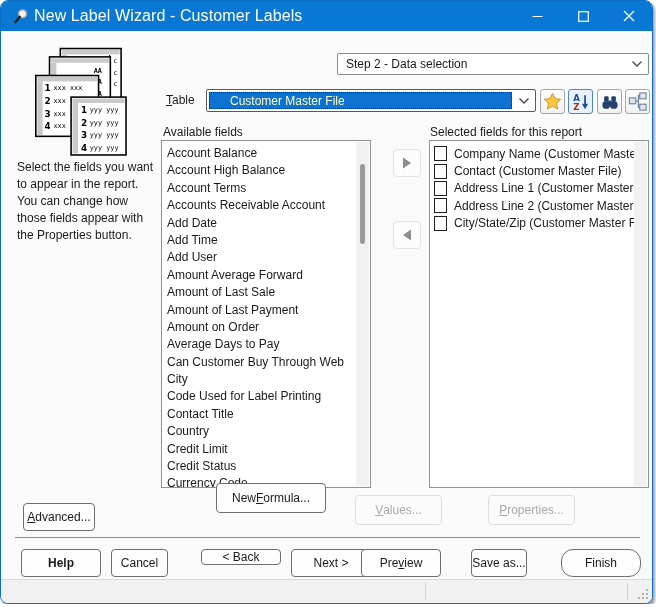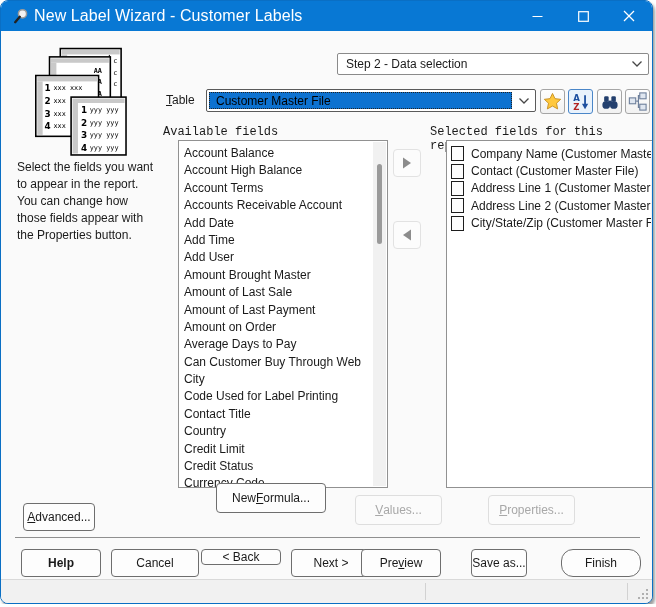--- a/index.html
+++ b/index.html
@@ -24,35 +24,35 @@
 
   .combo{
     background:#fff; border:1px solid #8a8a8a; border-radius:2px;
     display:flex; align-items:center;
   }
   .combo .val{flex:1; padding-left:8px; white-space:nowrap; overflow:hidden;}
   .combo .chevbox{width:22px; display:flex; align-items:center; justify-content:center;}
   .table-combo{border-color:#5a5a5a;}
   .table-combo .sel{
     position:absolute; left:2px; top:2px; bottom:2px; right:23px;
-    background:var(--selection,#0d72d0); color:#000000; display:flex; align-items:center;
-    padding-left:6px; border:1px dotted #222; white-space:nowrap; overflow:hidden;
+    background:var(--selection,#0d72d0); color:#fef9c3; display:flex; align-items:center;
+    padding-left:20px; border:1px dotted #222; white-space:nowrap; overflow:hidden;
   }
 
   .icon-btn{
     width:25px; height:25px; border:1px solid #a5a5a5; border-radius:3px;
     background:linear-gradient(#fefefe,#f1f1f1);
     display:flex; align-items:center; justify-content:center;
   }
   .icon-btn.active{border-color:#4a86c8; background:#e9f2fc;}
 
-  .grouplabel{color:#1a1a1a;font-family:Liberation Mono, monospace;}
+  .grouplabel{color:#1a1a1a;}
 
   .listbox{
-    background:#fff; border:1px solid #919191; overflow:hidden;margin-left:17px;
+    background:#fff; border:1px solid #919191; overflow:hidden;
   }
   .list-inner{position:absolute; left:0; top:0; right:13px; bottom:0; padding:4px 0 0 5px; overflow:hidden;}
   .li{height:17.4px; line-height:17.4px; white-space:nowrap; overflow:hidden;}
   .sb-track{position:absolute; right:1px; top:1px; bottom:1px; width:13px; background:#f1f1f1;}
   .sb-thumb{position:absolute; left:4px; width:5px; background:#9a9a9a; border-radius:3px;}
 
   .sli{height:17.4px; display:flex; align-items:center; white-space:nowrap; overflow:hidden;}
   .fbox{flex:0 0 auto; width:13px; height:15px; background:#fdfdfd; border:1px solid #1d1d1d; margin:0 7px 0 4px;}
   .slabel{flex:1; white-space:nowrap; overflow:hidden;}
 
@@ -213,21 +213,21 @@
     <div class="abs grouplabel" style="left:162px; top:94px;">Available fields</div>
     <div class="abs listbox" style="left:160px; top:109px; width:210px; height:348px;">
       <div class="list-inner">
         <div class="li">Account Balance</div>
         <div class="li">Account High Balance</div>
         <div class="li">Account Terms</div>
         <div class="li">Accounts Receivable Account</div>
         <div class="li">Add Date</div>
         <div class="li">Add Time</div>
         <div class="li">Add User</div>
-        <div class="li">Amount Brought Master</div>
+        <div class="li">Amount Average Forward</div>
         <div class="li">Amount of Last Sale</div>
         <div class="li">Amount of Last Payment</div>
         <div class="li">Amount on Order</div>
         <div class="li">Average Days to Pay</div>
         <div class="li">Can Customer Buy Through Web</div>
         <div class="li">City</div>
         <div class="li">Code Used for Label Printing</div>
         <div class="li">Contact Title</div>
         <div class="li">Country</div>
         <div class="li">Credit Limit</div>
@@ -278,21 +278,21 @@
     </div>
 
     <button class="abs btn" style="left:22px; top:472px; width:72px; height:28px;"><u>A</u>dvanced...</button>
     <button class="abs btn" style="left:215px; top:452px; width:110px; height:30px;">New <u>F</u>ormula...</button>
     <button class="abs btn disabled" style="left:354px; top:464px; width:87px; height:30px;"><u>V</u>alues...</button>
     <button class="abs btn disabled" style="left:487px; top:464px; width:87px; height:30px;"><u>P</u>roperties...</button>
 
     <div class="abs separator" style="left:14px; top:506px; width:625px;"></div>
 
     <button class="abs btn" style="left:20px; top:518px; width:80px; height:28px;font-weight:bold;">Help</button>
-    <button class="abs btn" style="left:110px; top:518px; width:88px; height:28px;">Cancel</button>
+    <button class="abs btn" style="left:110px; top:518px; width:57px; height:28px;">Cancel</button>
     <button class="abs btn" style="left:200px; top:518px; width:80px; height:16px;">&lt; Back</button>
     <button class="abs btn" style="left:290px; top:518px; width:80px; height:28px;">Next &gt;</button>
     <button class="abs btn" style="left:360px; top:518px; width:80px; height:28px;">Pre<u>v</u>iew</button>
     <button class="abs btn" style="left:470px; top:518px; width:56px; height:28px;">Save as...</button>
     <button class="abs btn" style="left:560px; top:518px; width:80px; height:28px;border-radius:12px;">Finish</button>
 
     <div class="abs statusbar" style="left:0; right:0; top:548px; bottom:0;">
       <div class="vsep" style="left:424px;"></div>
       <div class="vsep" style="left:626px;"></div>
       <svg class="abs" style="right:3px; bottom:3px;" width="11" height="11" viewBox="0 0 11 11">

